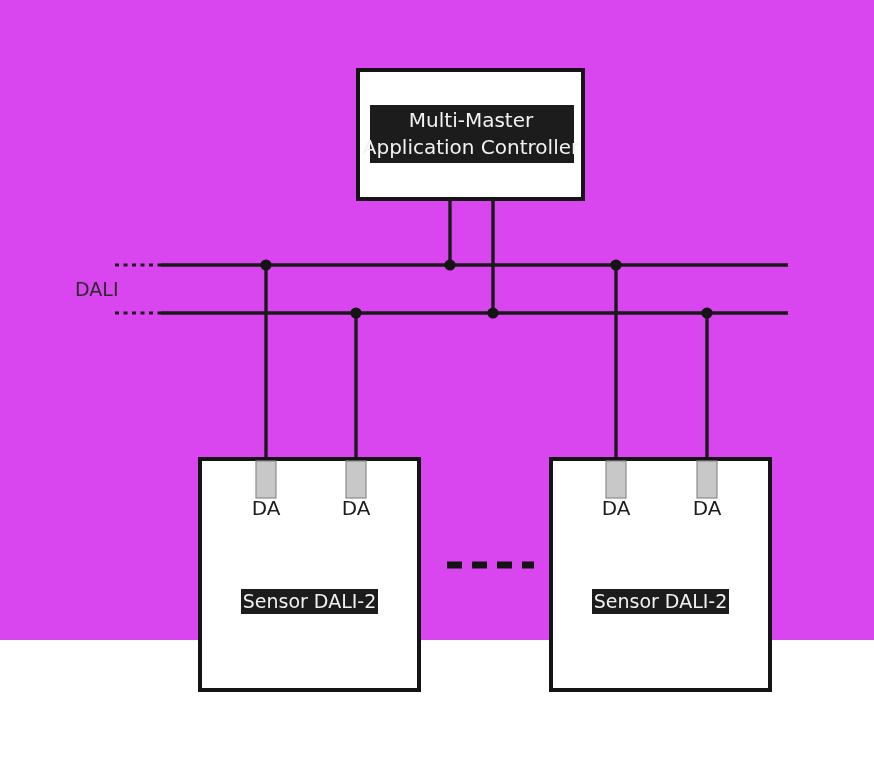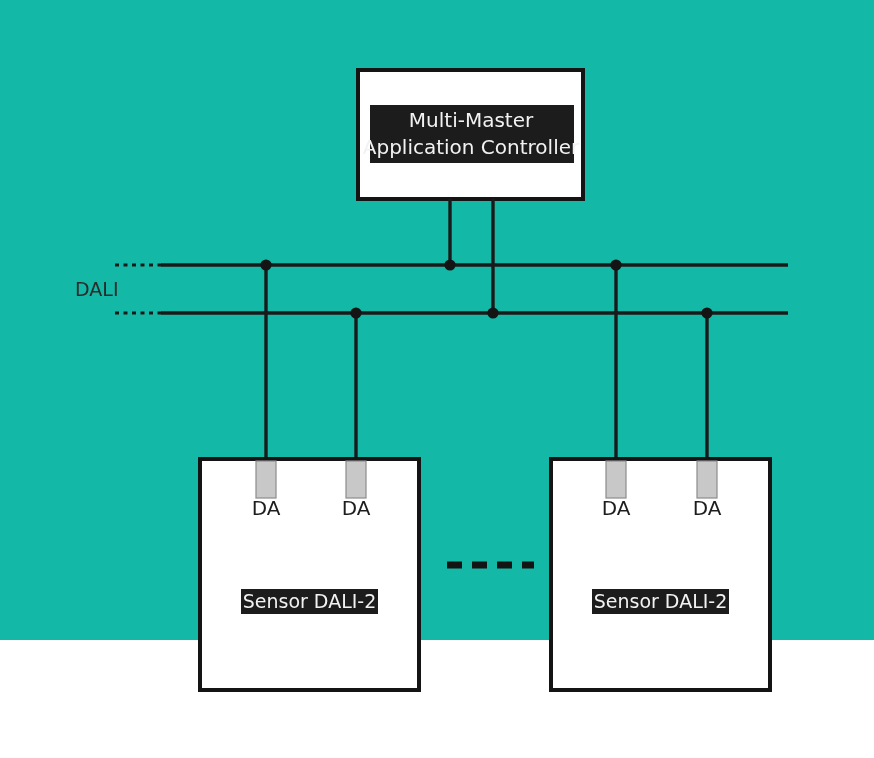--- a/index.html
+++ b/index.html
@@ -11,21 +11,21 @@
   body {
     width: 874px;
     height: 758px;
     font-family: "DejaVu Sans", "Liberation Sans", sans-serif;
     overflow: hidden;
   }
   #diagram-root {
     position: relative;
     width: 874px;
     height: 640px;
-    background: #14b8a6;
+    background: #d946ef;
   }
   svg.diagram {
     display: block;
     width: 874px;
     height: 758px;
   }
   .box-outline {
     fill: #ffffff;
     stroke: #141414;
     stroke-width: 4;

